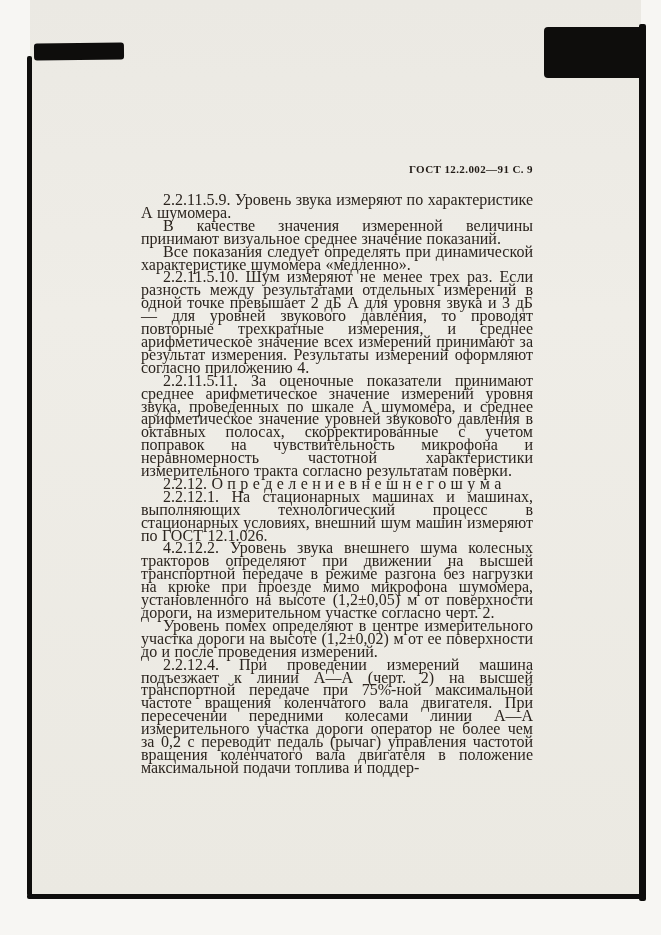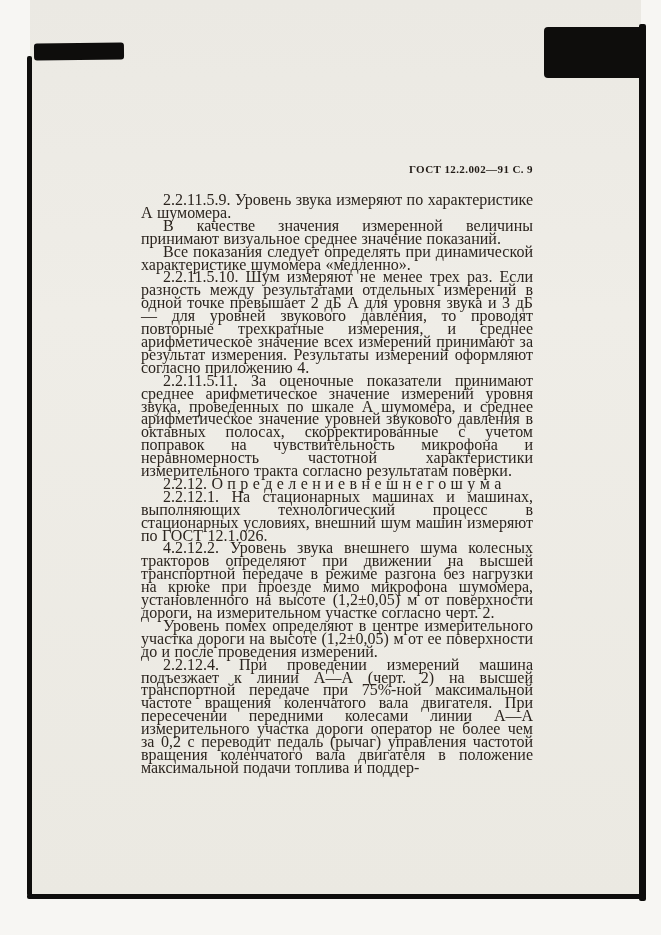--- a/index.html
+++ b/index.html
@@ -57,16 +57,16 @@
   <div class="header">ГОСТ 12.2.002—91 С. 9</div>
   <div class="body">
     <p>2.2.11.5.9. Уровень звука измеряют по характеристике А шумомера.</p>
     <p>В качестве значения измеренной величины принимают визуальное среднее значение показаний.</p>
     <p>Все показания следует определять при динамической характеристике шумомера «медленно».</p>
     <p>2.2.11.5.10. Шум измеряют не менее трех раз. Если разность между результатами отдельных измерений в одной точке превышает 2 дБ А для уровня звука и 3 дБ — для уровней звукового давления, то проводят повторные трехкратные измерения, и среднее арифметическое значение всех измерений принимают за результат измерения. Результаты измерений оформляют согласно приложению 4.</p>
     <p>2.2.11.5.11. За оценочные показатели принимают среднее арифметическое значение измерений уровня звука, проведенных по шкале А шумомера, и среднее арифметическое значение уровней звукового давления в октавных полосах, скорректированные с учетом поправок на чувствительность микрофона и неравномерность частотной характеристики измерительного тракта согласно результатам поверки.</p>
     <p>2.2.12. О п р е д е л е н и е   в н е ш н е г о   ш у м а</p>
     <p>2.2.12.1. На стационарных машинах и машинах, выполняющих технологический процесс в стационарных условиях, внешний шум машин измеряют по ГОСТ 12.1.026.</p>
     <p>4.2.12.2. Уровень звука внешнего шума колесных тракторов определяют при движении на высшей транспортной передаче в режиме разгона без нагрузки на крюке при проезде мимо микрофона шумомера, установленного на высоте (1,2±0,05) м от поверхности дороги, на измерительном участке согласно черт. 2.</p>
-    <p>Уровень помех определяют в центре измерительного участка дороги на высоте (1,2±0,05) м от ее поверхности до и после проведения измерений.</p>
+    <p>Уровень помех определяют в центре измерительного участка дороги на высоте (1,2±0,02) м от ее поверхности до и после проведения измерений.</p>
     <p>2.2.12.4. При проведении измерений машина подъезжает к линии А—А (черт. 2) на высшей транспортной передаче при 75%-ной максимальной частоте вращения коленчатого вала двигателя. При пересечении передними колесами линии А—А измерительного участка дороги оператор не более чем за 0,2 с переводит педаль (рычаг) управления частотой вращения коленчатого вала двигателя в положение максимальной подачи топлива и поддер-</p>
   </div>
 </div>
 
 </body></html>

